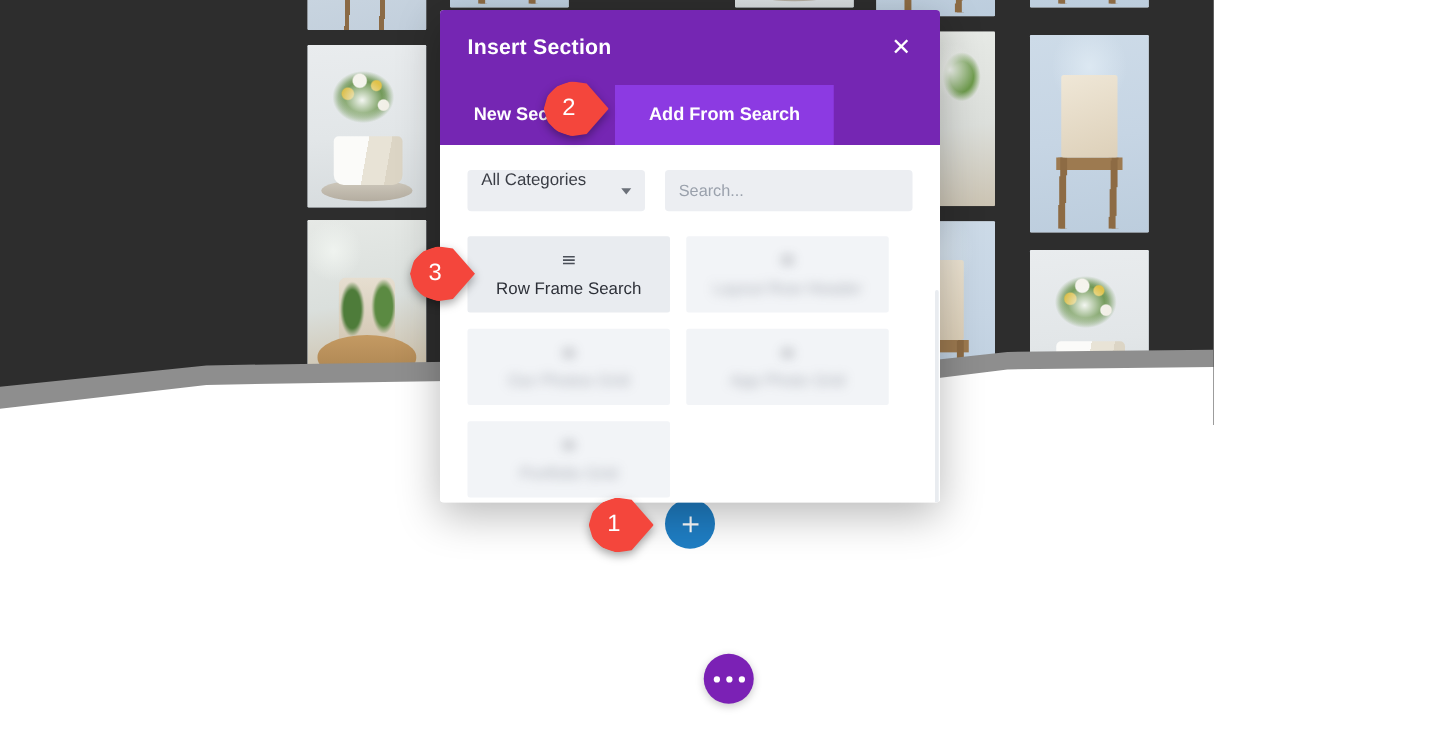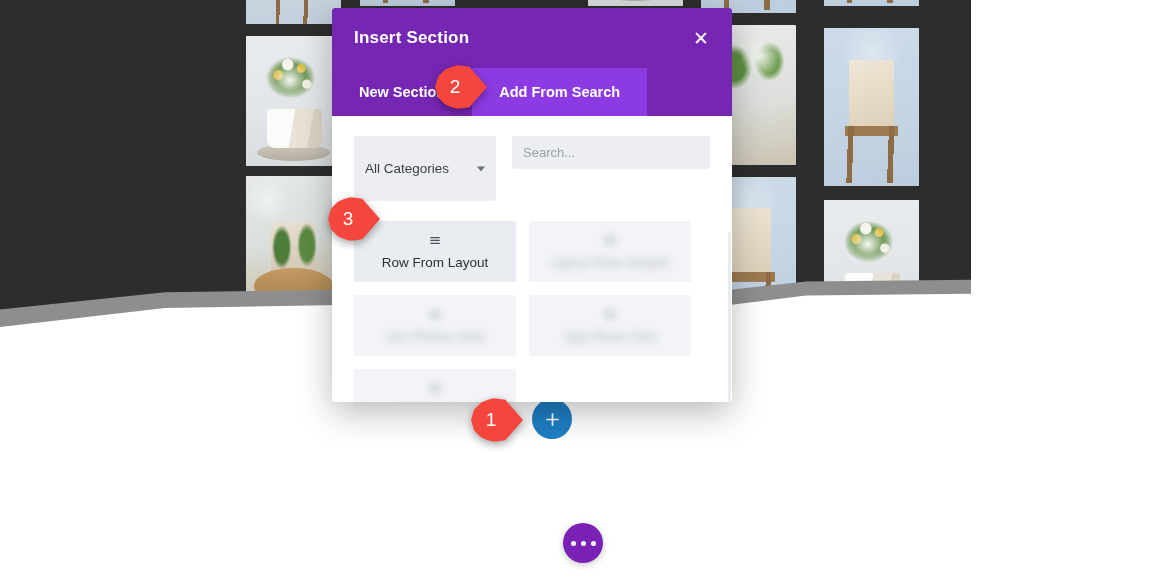--- a/index.html
+++ b/index.html
@@ -129,21 +129,21 @@
 
   
   .add-btn{
     position:absolute;left:532px;top:399px;width:40px;height:40px;border-radius:50%;
     background:#1f7ec4;display:flex;align-items:center;justify-content:center;cursor:pointer;
   }
   .add-btn svg{display:block;}
 
   
   .modal{
-    position:absolute;left:332px;top:8px;width:400px;height:394px;
+    position:absolute;left:352px;top:8px;width:400px;height:394px;
     background:#ffffff;border-radius:3px;overflow:hidden;
     box-shadow:0 10px 34px rgba(0,0,0,.28);
     display:flex;flex-direction:column;
   }
   .modal-header{
     height:60px;flex:0 0 60px;background:#7526b3;
     display:flex;align-items:center;padding:0 22px;position:relative;
   }
   .modal-title{
     color:#ffffff;font-size:17px;font-weight:bold;letter-spacing:.2px;
@@ -164,21 +164,21 @@
   }
   .tab.active{background:#8c3ae2;}
 
   .modal-body{
     flex:1 1 auto;background:#ffffff;padding:20px 22px 0 22px;
     position:relative;overflow:hidden;
   }
   .filter-row{display:flex;gap:16px;margin-bottom:20px;}
   .cat-select{
     width:155px;height:33px;background:#eceef2;border:0;border-radius:3px;
-    display:flex;align-items:center;padding:16px 11px;cursor:pointer;position:relative;
+    display:flex;padding:0 11px;cursor:pointer;position:relative;
   }
   .cat-select-label{font-size:13.5px;color:#3a3d45;}
   .caret{
     position:absolute;right:11px;top:50%;transform:translateY(-50%);
     width:0;height:0;border-left:4.5px solid transparent;border-right:4.5px solid transparent;
     border-top:5px solid #6b7079;
   }
   .search-box{
     flex:1;height:33px;background:#eceef2;border:0;border-radius:3px;
     padding:0 11px;font-size:13px;color:#3a3d45;outline:none;
@@ -318,21 +318,21 @@
           <span class="cat-select-label">All Categories</span>
           <span class="caret"></span>
         </div>
         <input class="search-box" type="text" value="" placeholder="Search..." style="">
       </div>
 
       <div class="layout-grid">
 
         <div class="layout-card">
           <span class="lc-icon">≡</span>
-          <span class="lc-label">Row From Layout</span>
+          <span class="lc-label">Row Frame Search</span>
         </div>
 
         <div class="layout-card blurred">
           <span class="lc-icon">≡</span>
           <span class="lc-label">Layout Row Header</span>
         </div>
 
         <div class="layout-card blurred">
           <span class="lc-icon">≡</span>
           <span class="lc-label">Our Photos Grid</span>

